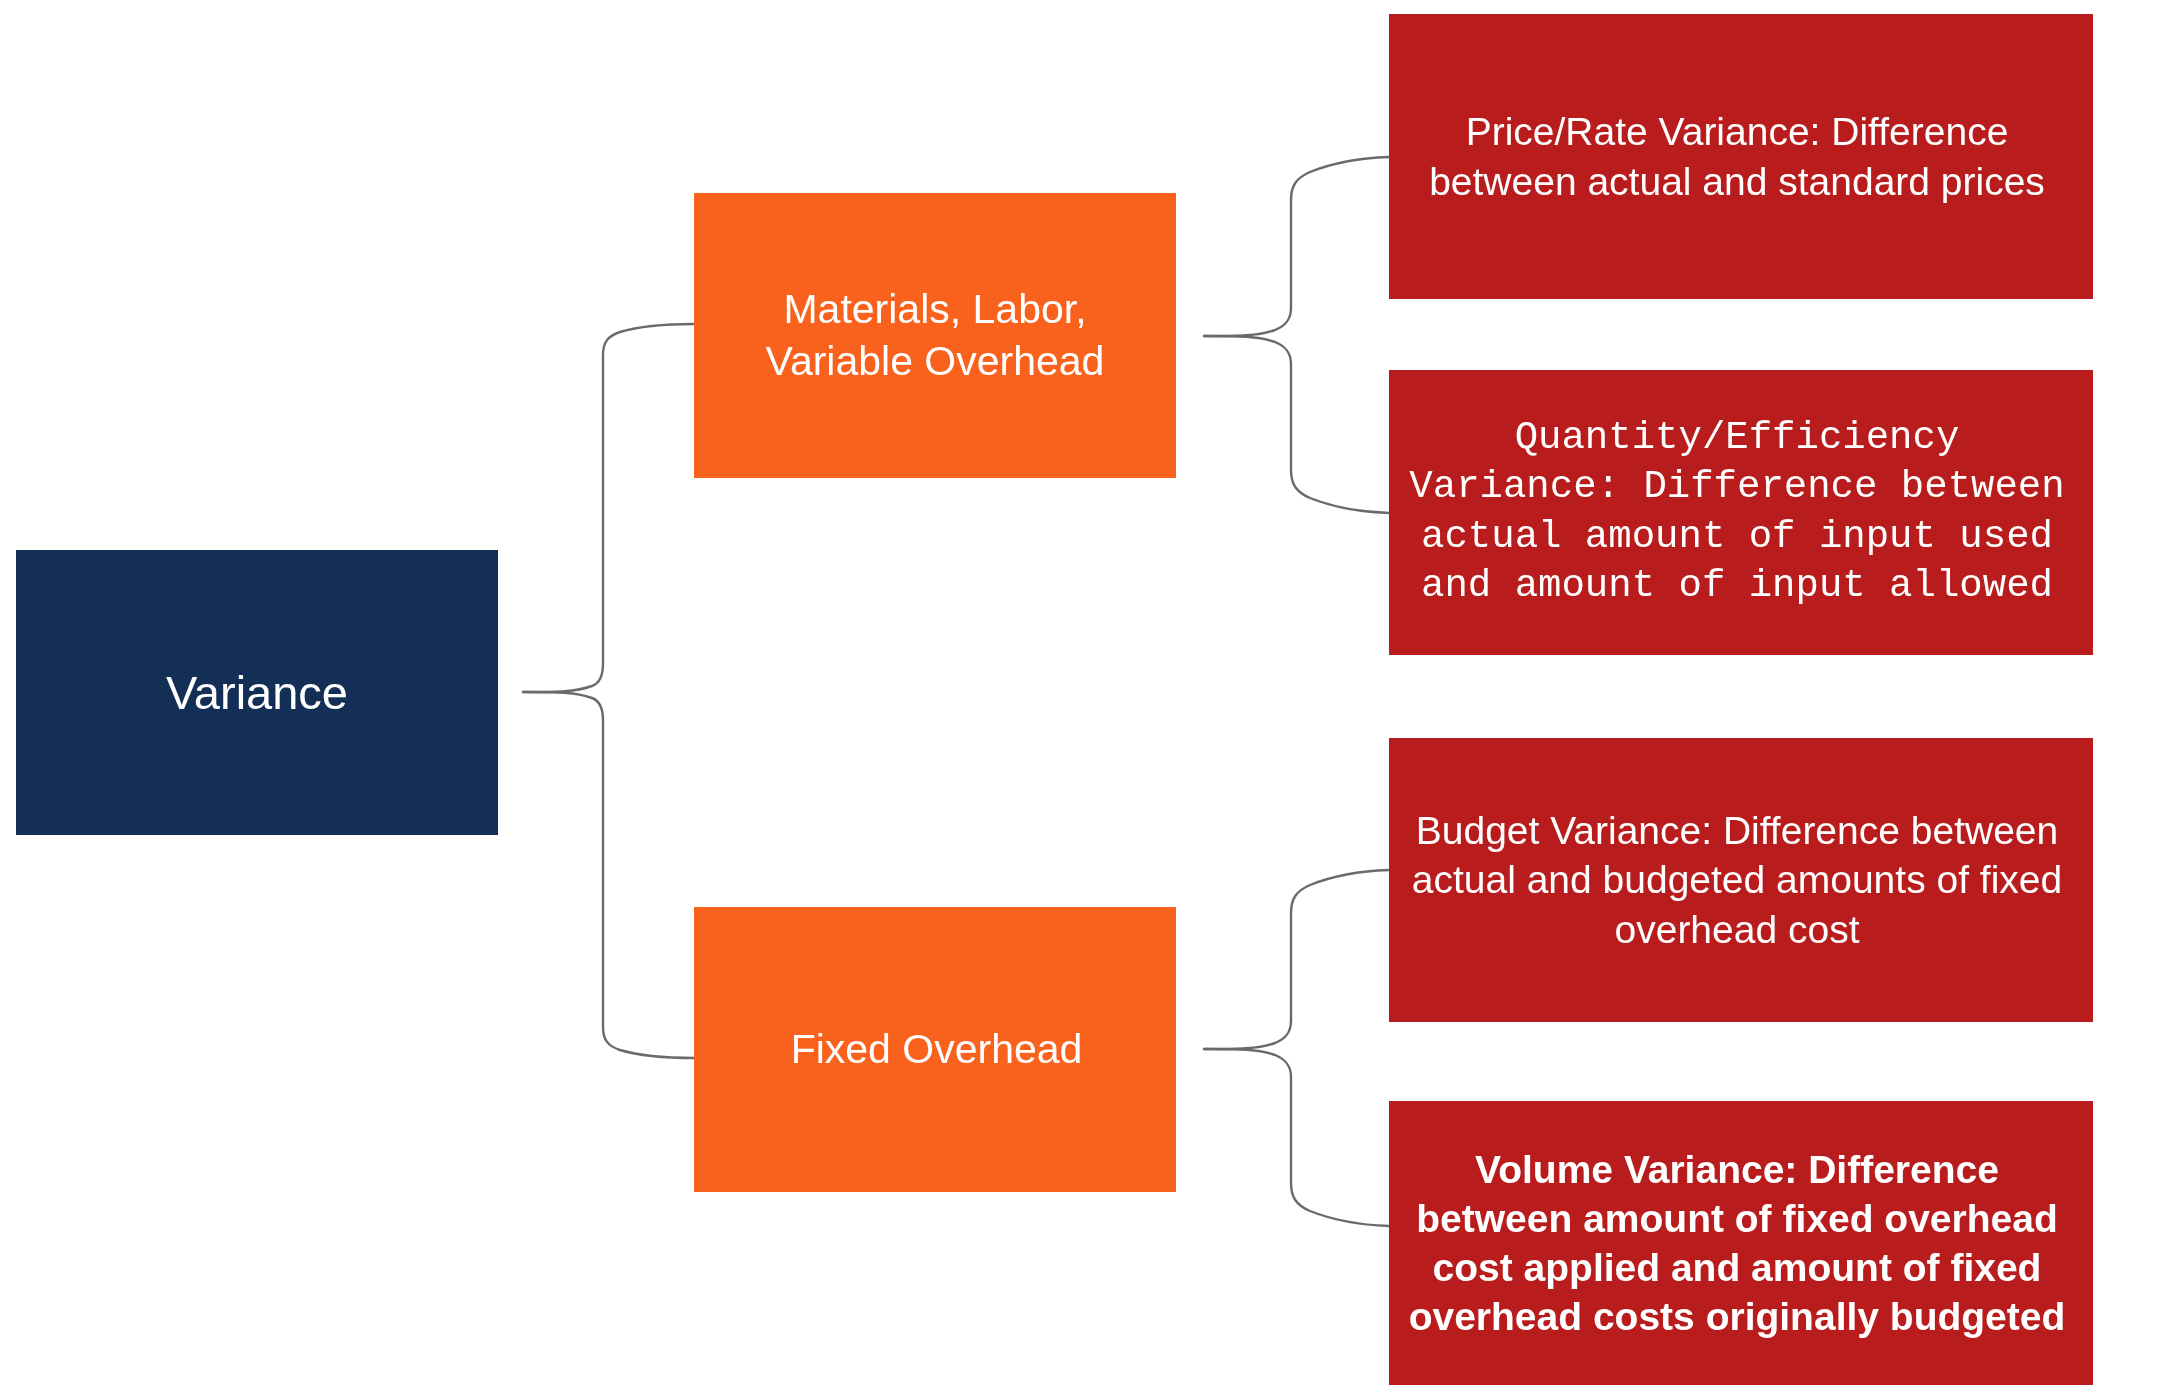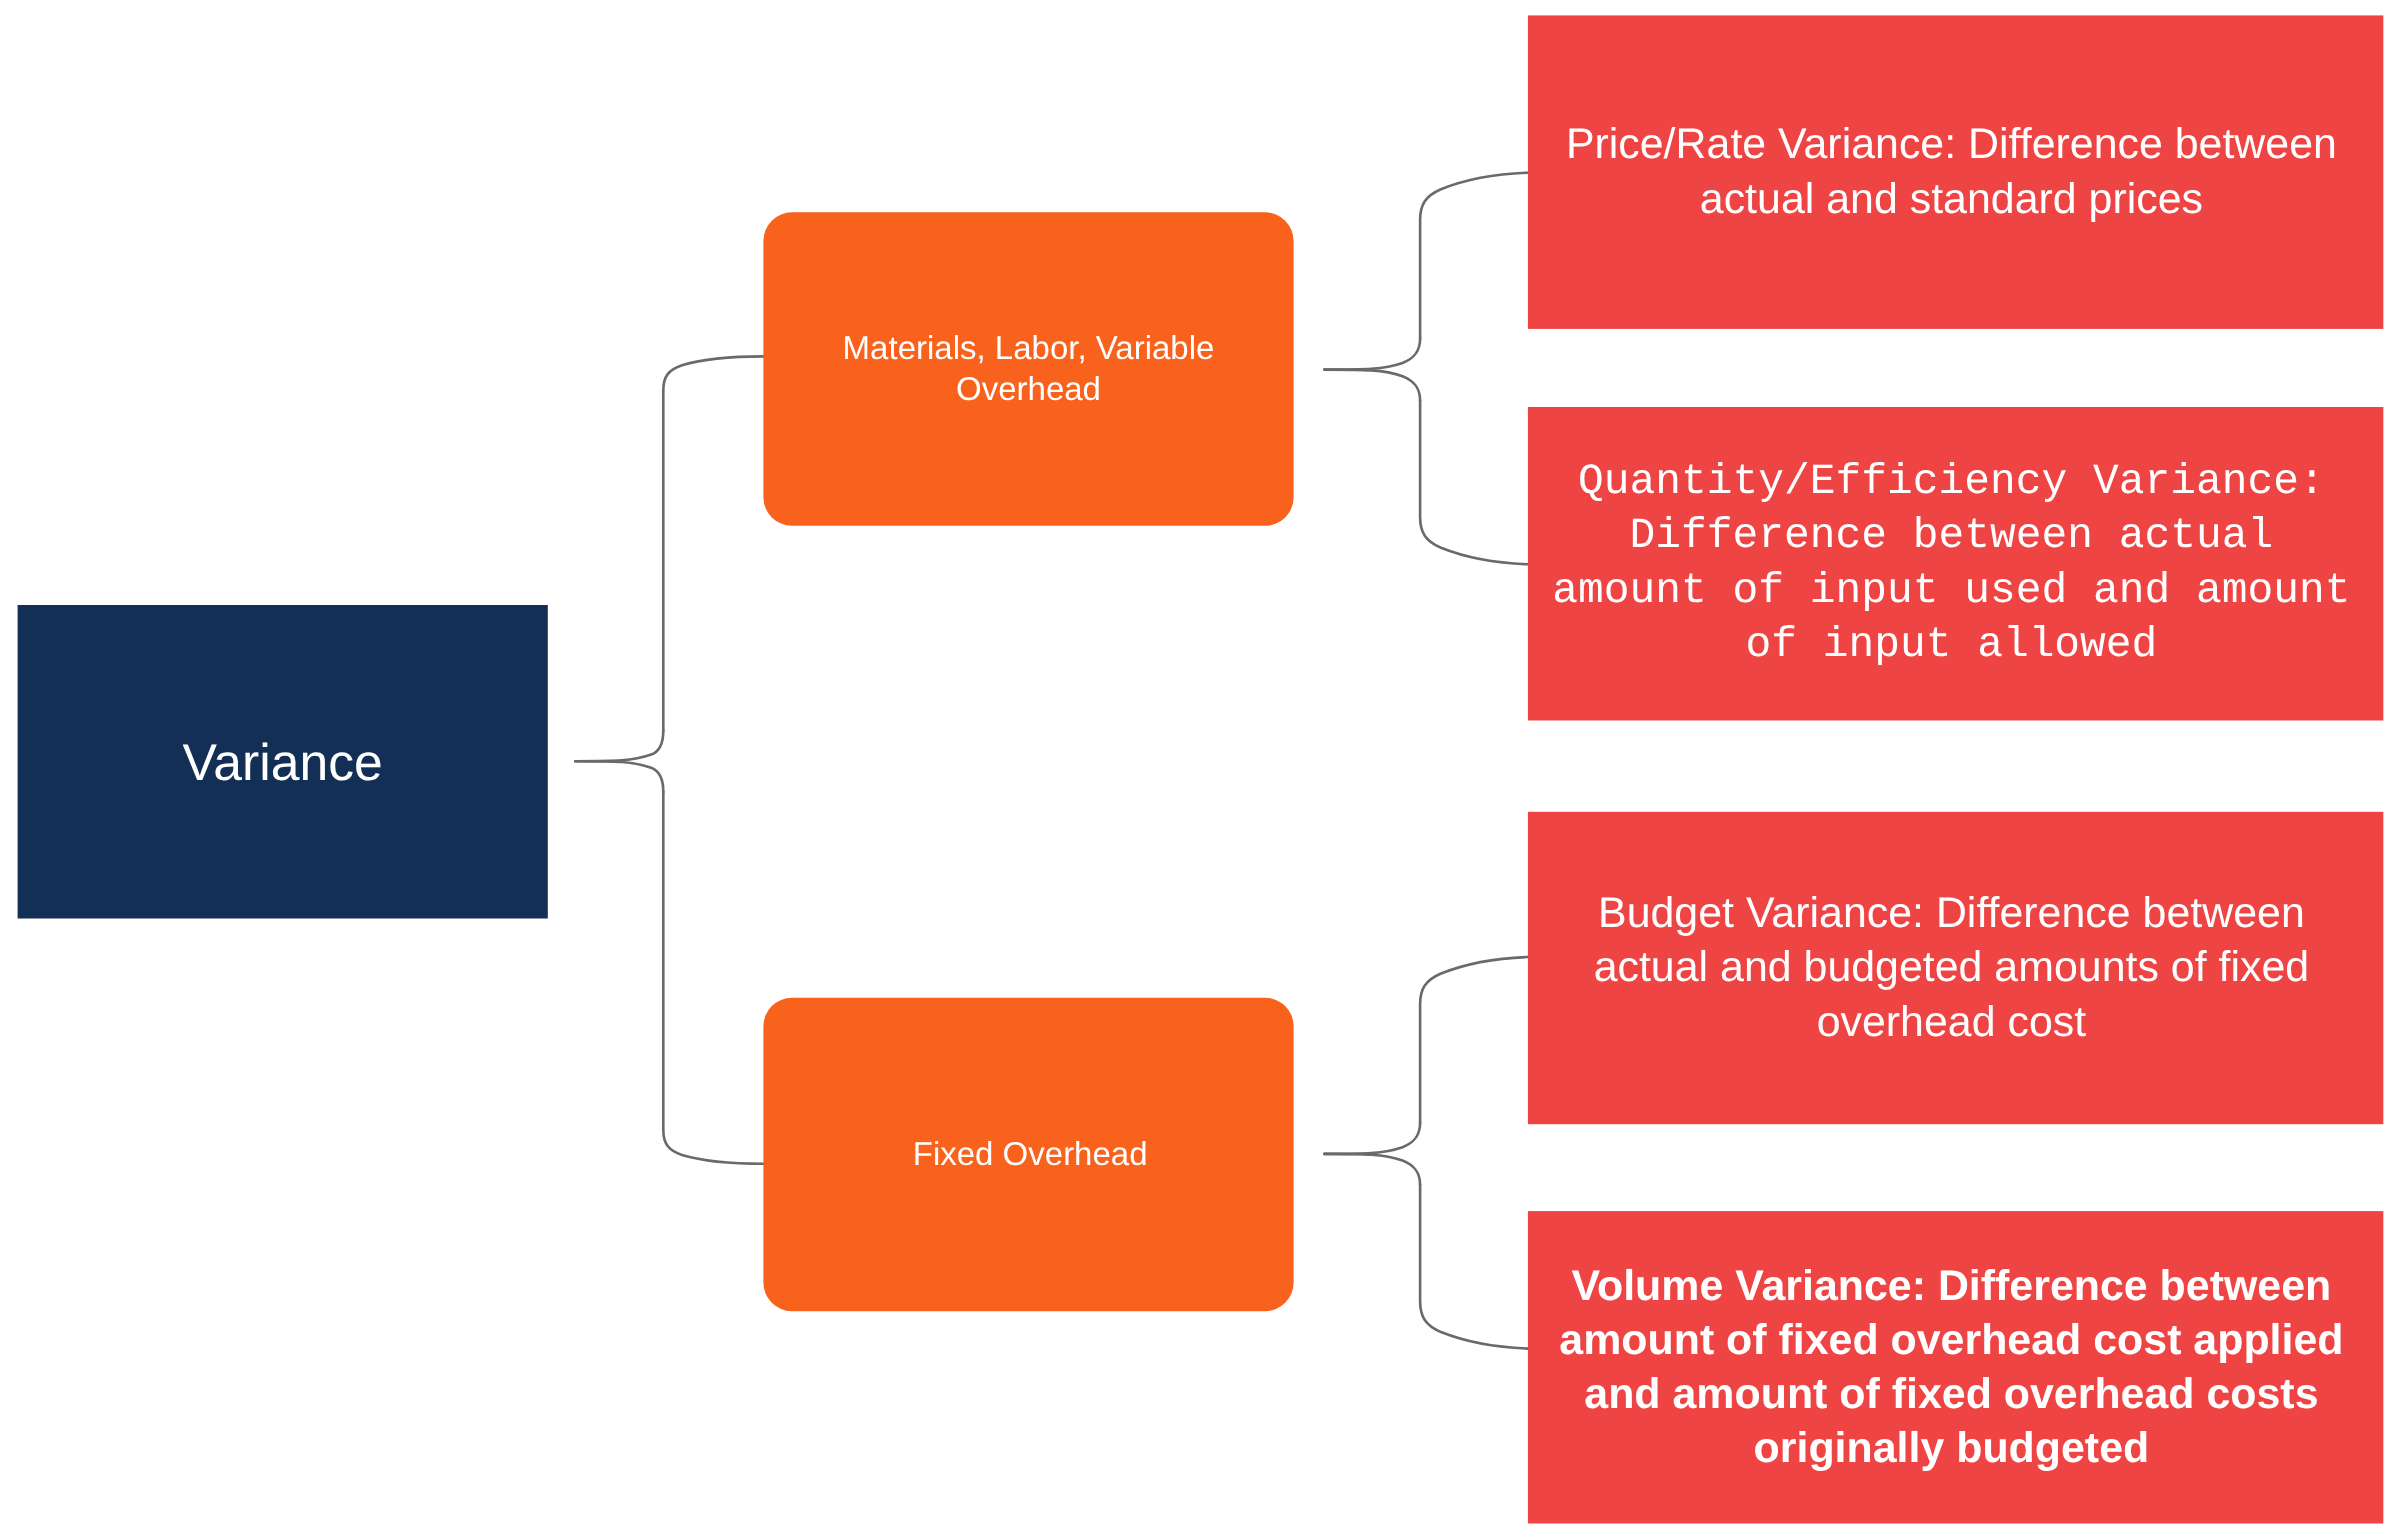--- a/index.html
+++ b/index.html
@@ -37,31 +37,30 @@
     background: #142F56;
     font-size: 47px;
     font-weight: 400;
   }
   
   .node-l2 {
     left: 694px;
     width: 482px;
     height: 285px;
     background: #F9621C;
-    font-size: 30px;
+    font-size: 41px;
     font-weight: 400;
-    border-radius: 26px;
   }
   .node-l2-a { top: 193px; }
   .node-l2-b { top: 907px; padding-left: 17px; }
   
   .node-l3 {
     left: 1389px;
-    width: 778px;
-    background: #ef4444;
+    width: 704px;
+    background: #b91c1c;
     font-size: 39px;
     font-weight: 400;
     padding-right: 22px;
   }
   .node-l3-a { top: 14px;   height: 285px; }
   .node-l3-b { top: 370px;  height: 285px; font-family: Liberation Mono, monospace; }
   .node-l3-c { top: 738px;  height: 284px; }
   .node-l3-d { top: 1101px; height: 284px; font-weight: bold; }
 
   .node-text {

